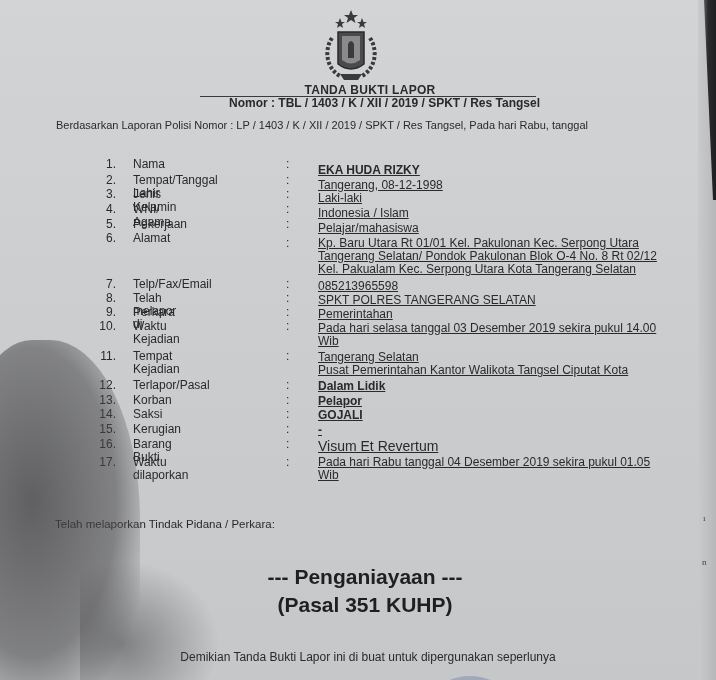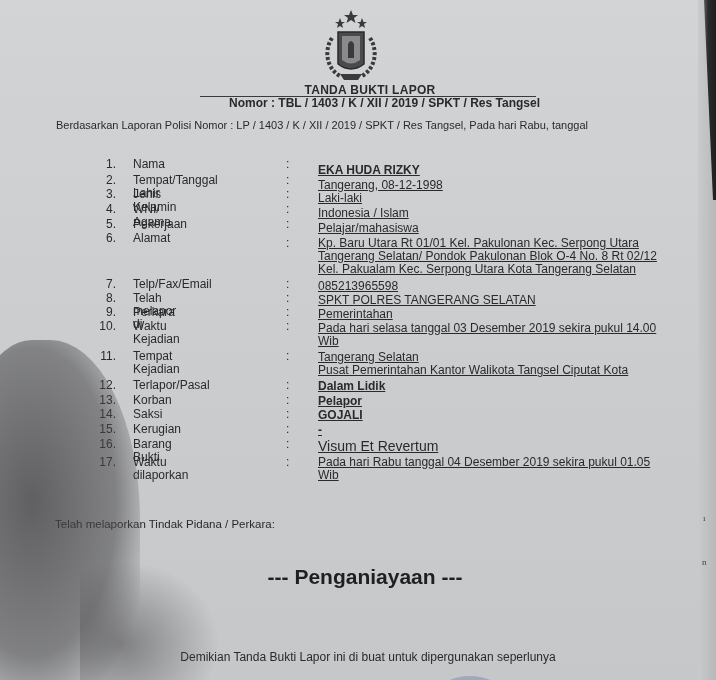--- a/index.html
+++ b/index.html
@@ -211,20 +211,21 @@
   <span class="val" style="top:0">
     <div>Pada hari Rabu tanggal 04 Desember 2019 sekira pukul 01.05</div>
     <div>Wib</div>
   </span>
 </div>
 
 <div class="reported">Telah melaporkan Tindak Pidana / Perkara:</div>
 
 <div class="crime">
   <div>--- Penganiayaan  ---</div>
+  <div>(Pasal 351 KUHP)</div>
 </div>
 
 <div class="closing">Demikian Tanda Bukti Lapor ini di buat untuk dipergunakan seperlunya</div>
 
 <span class="marks" style="left:703px;top:513px">ı</span>
 <span class="marks" style="left:702px;top:557px">n</span>
 
 <div class="stamp"></div>
 <div class="shadow"></div>
 <div class="shadow2"></div>

